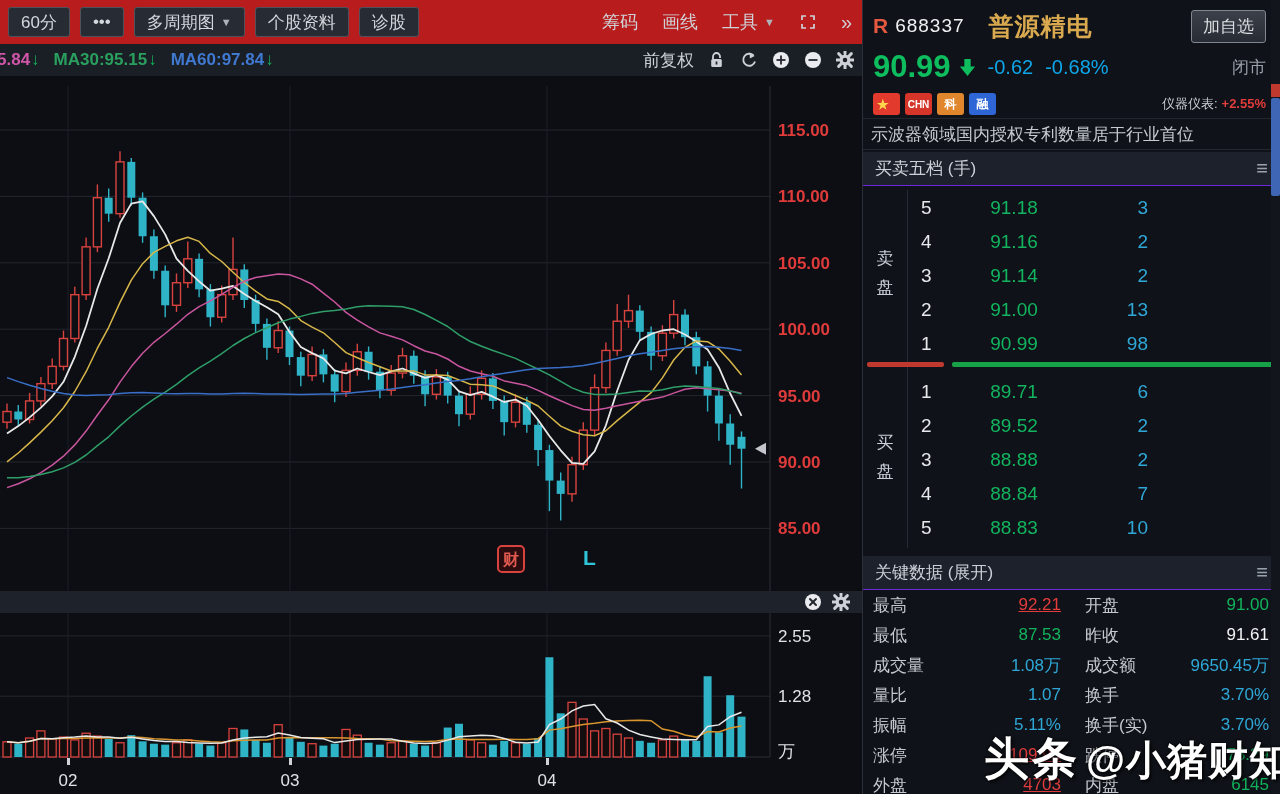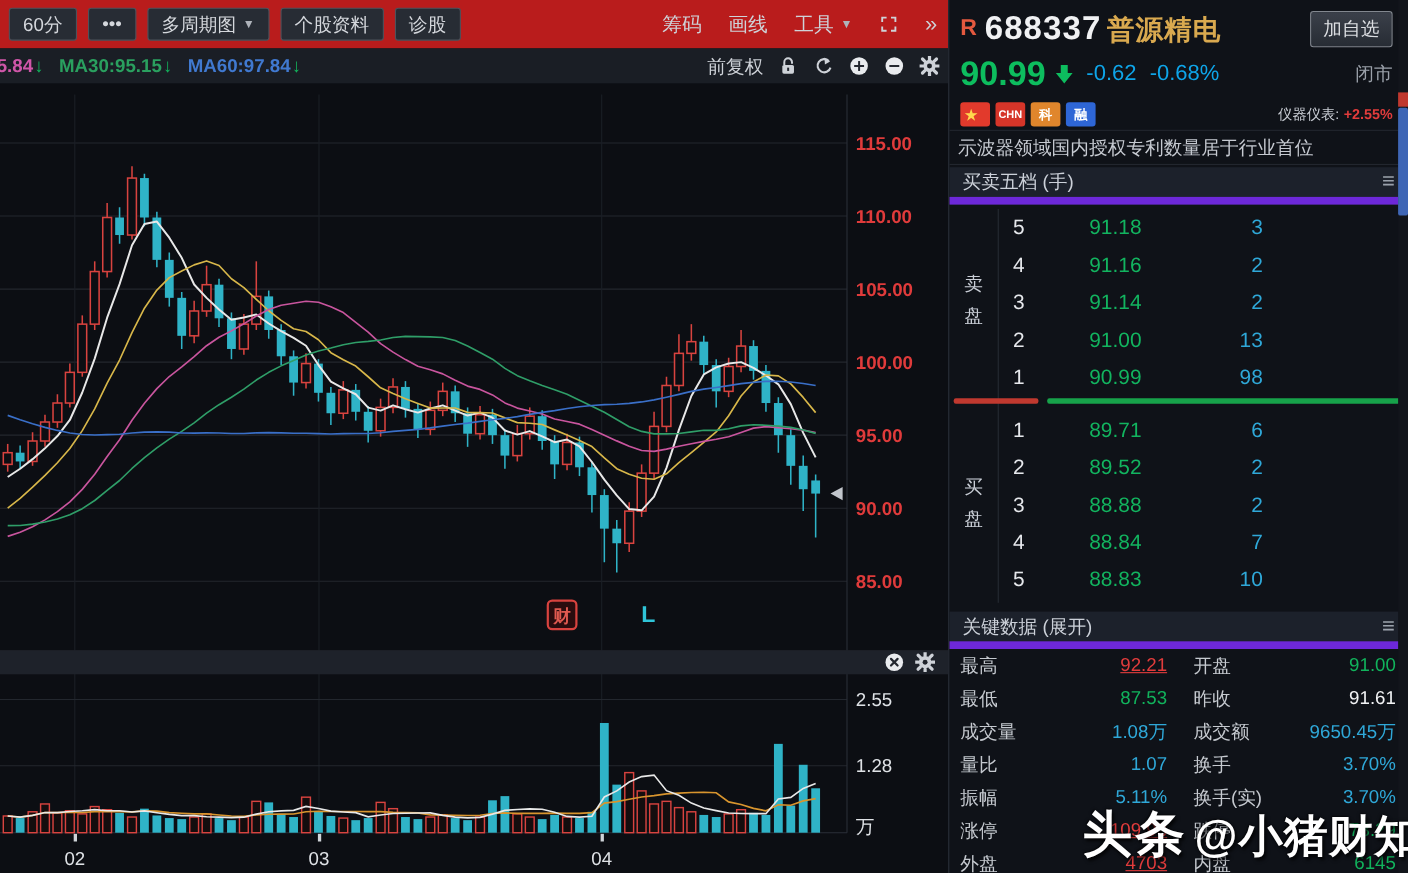--- a/index.html
+++ b/index.html
@@ -38,39 +38,39 @@
   #watermark { position:absolute; left:984px; top:729px; z-index:60; white-space:nowrap;
                color:#ffffff; font-size:40px; font-weight:bold; letter-spacing:1px;
                text-shadow:2px 2px 3px rgba(0,0,0,.75), -1px -1px 2px rgba(0,0,0,.6); }
   #watermark .wm-b { font-size:45px; font-weight:800; letter-spacing:3px; margin-right:6px; }
 
   
   #right-panel { position:absolute; left:862px; top:0; width:418px; height:794px;
                  background:#0f1218; border-left:1px solid #2a2f38; overflow:hidden; }
   .qrow1 { position:absolute; left:10px; right:14px; top:6px; height:40px; display:flex; align-items:center; }
   .q-flag { color:#e4593f; font-size:21px; font-weight:bold; margin-right:7px; }
-  .q-code { color:#f0f1f3; font-size:30px; font-weight:bold; letter-spacing:1px; margin-right:5px; }
+  .q-code { color:#f0f1f3; font-size:19px; font-weight:normal; letter-spacing:1px; margin-right:24px; }
   .q-name { color:#d9a94f; font-size:25px; font-weight:bold; letter-spacing:1px; }
   .add-btn { margin-left:auto; border:1px solid #82878f; border-radius:3px; padding:4px 11px;
              color:#dcdee2; font-size:17px; background:linear-gradient(#3b404a,#272c34); cursor:default; }
   .qrow2 { position:absolute; left:10px; right:14px; top:48px; height:38px; display:flex; align-items:center; }
   .q-price { color:#0dbd5e; font-size:31px; font-weight:bold; margin-right:8px; }
   .q-chg { color:#0ea5e9; font-size:20px; margin-left:12px; }
   .q-status { margin-left:auto; color:#9aa0a9; font-size:17px; }
   .badges-row { position:absolute; left:10px; right:14px; top:90px; height:28px;
                 display:flex; align-items:center; gap:5px; }
   .badge { width:27px; height:22px; border-radius:3px; color:#fff; font-size:12px; font-weight:bold;
            display:inline-flex; align-items:center; justify-content:center; overflow:hidden; }
   .sector { margin-left:auto; font-size:13px; color:#c9cdd4; }
   .sector b { color:#e23c3c; font-weight:bold; margin-left:4px; }
   .news-row { position:absolute; left:0; right:0; top:118px; height:32px; border-top:1px solid #22262e;
               border-bottom:1px solid #22262e; display:flex; align-items:center; padding:0 8px;
               color:#c6cad1; font-size:17px; white-space:nowrap; overflow:hidden; }
   .sec-head { position:absolute; left:0; right:0; height:34px; background:#1c212b;
-              border-bottom:7px solid #6d28d9; display:flex; align-items:center;
+              border-bottom:1px solid #6d28d9; display:flex; align-items:center;
               padding:0 12px; color:#ccd1d9; font-size:17px; }
   .burger { margin-left:auto; color:#9aa1ab; font-size:20px; cursor:default; }
   #ob-head { top:152px; }
   #kd-head { top:556px; }
   #ob-body { position:absolute; left:0; top:186px; width:418px; height:370px; }
   .ob-side { position:absolute; left:0; width:44px; display:flex; flex-direction:column;
              align-items:center; justify-content:center; color:#c9ced6; font-size:17px; line-height:1.7; }
   .ob-vline { position:absolute; left:44px; top:4px; height:358px; border-left:1px solid #262b33; }
   .ob-row { position:absolute; left:44px; right:0; height:34px; }
   .ob-lv { position:absolute; left:14px; top:5px; color:#e6e8ec; font-size:19px; }

